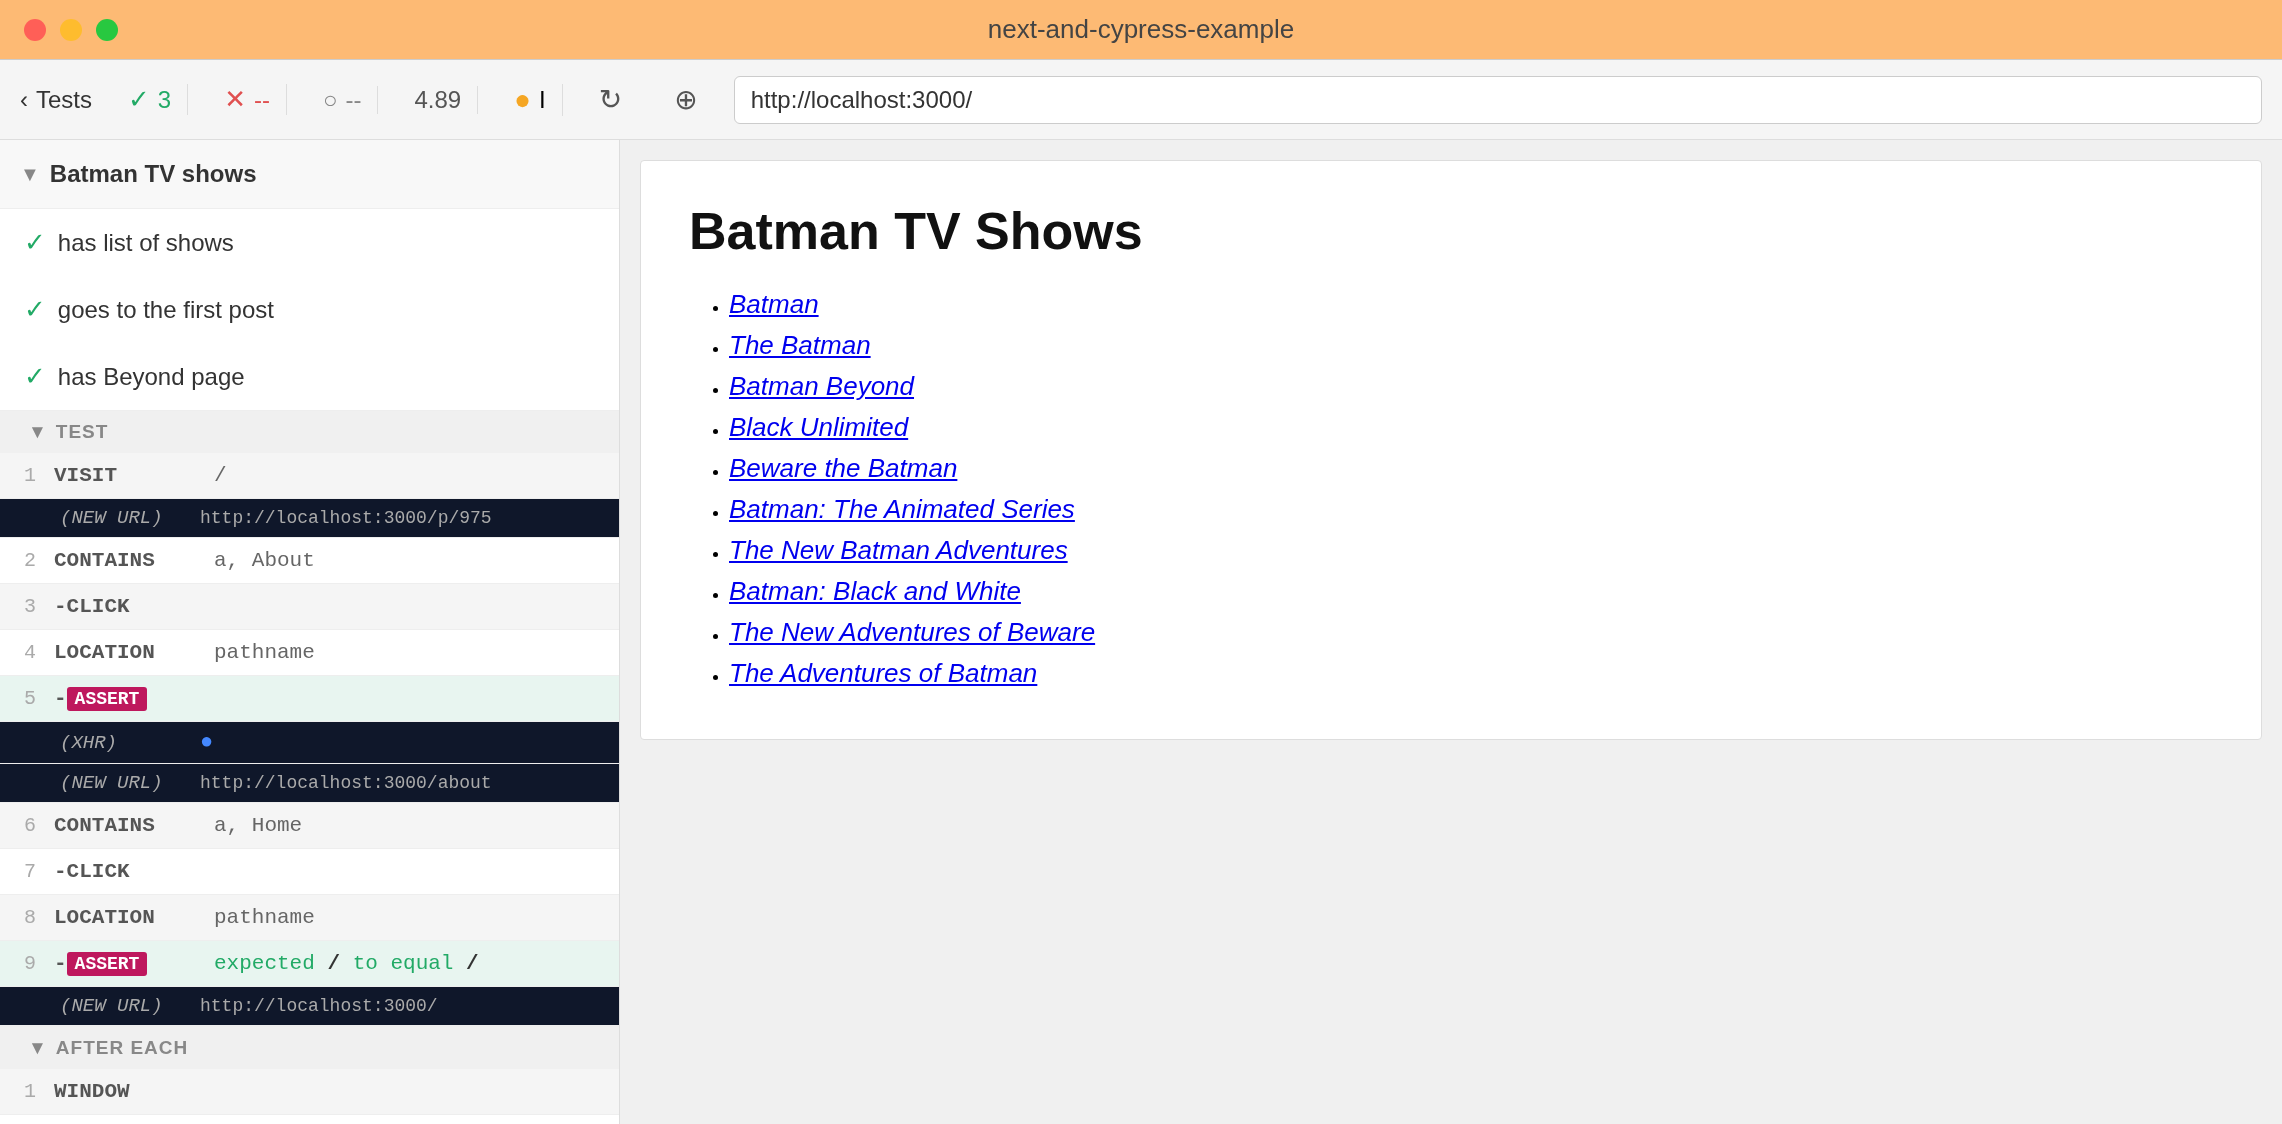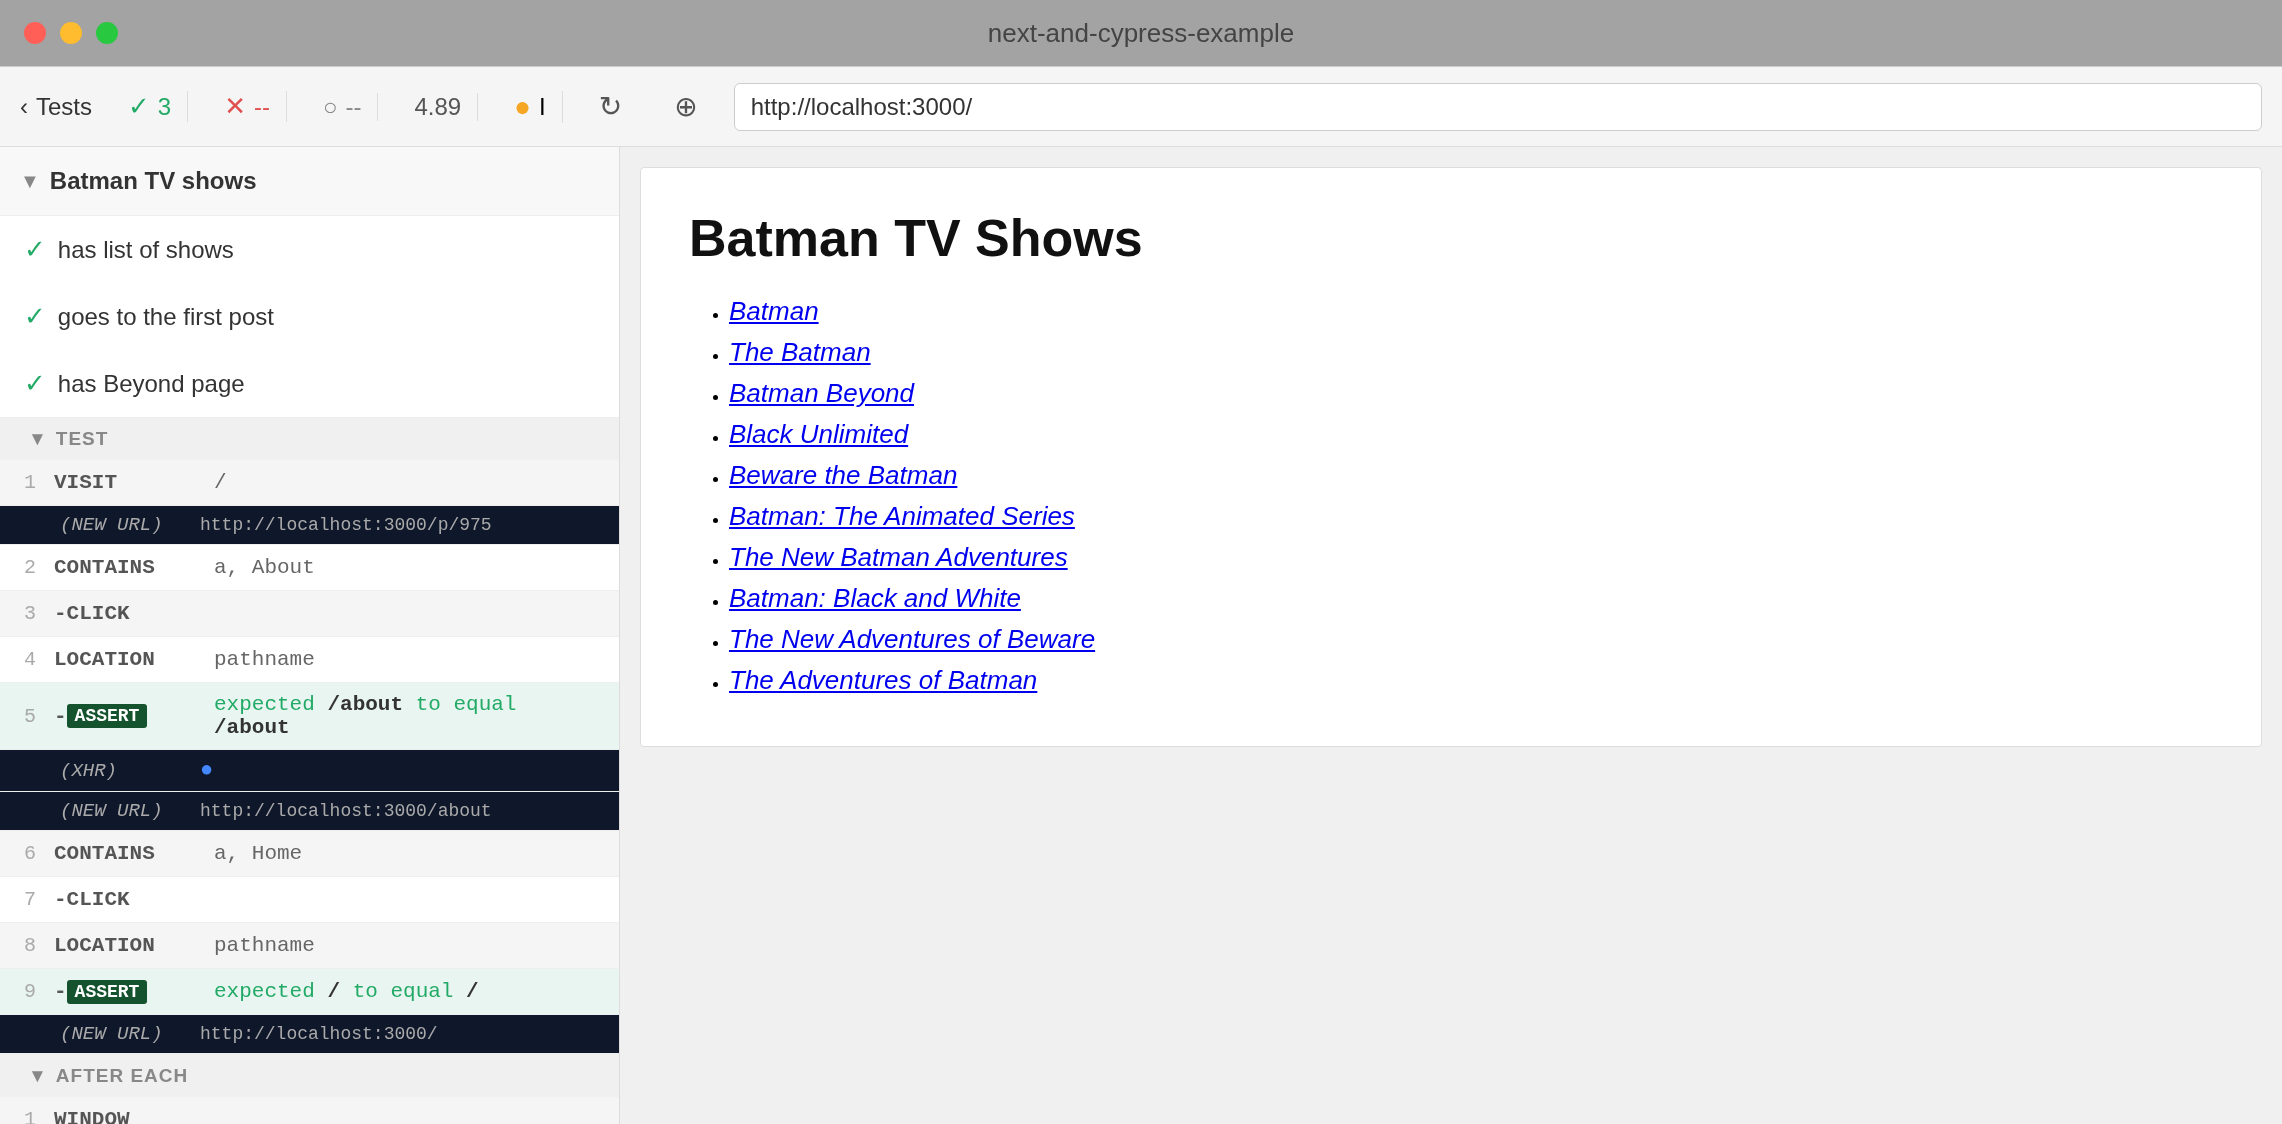--- a/index.html
+++ b/index.html
@@ -1,21 +1,21 @@
 <!DOCTYPE html>
 <html><head>
   <meta charset="utf-8">
   <style>
     * { margin: 0; padding: 0; box-sizing: border-box; }
     body { font-family: -apple-system, BlinkMacSystemFont, 'Segoe UI', sans-serif; background: #e8e8e8; width: 2282px; height: 1124px; overflow: hidden; }
 
     
     .titlebar {
-      background: #a3a3a3;
-      height: 67px;
+      background: #fdba74;
+      height: 60px;
       display: flex;
       align-items: center;
       justify-content: center;
       position: relative;
       border-bottom: 1px solid #ccc;
     }
     .titlebar-title {
       font-size: 26px;
       color: #444;
       font-weight: 500;
@@ -180,21 +180,21 @@
       flex-shrink: 0;
     }
     .cmd-args {
       color: #666;
       font-size: 21px;
     }
     .cmd-args .kw-green { color: #22aa66; }
     .cmd-args .kw-dark { color: #333; font-weight: 600; }
 
     .assert-badge {
-      background: #14532d;
+      background: #be185d;
       color: white;
       font-size: 18px;
       padding: 2px 8px;
       border-radius: 3px;
       font-weight: 600;
       margin-right: 8px;
     }
 
     .sub-row {
       display: flex;
@@ -372,26 +372,20 @@
       <div class="code-row odd">
         <span class="line-num">4</span>
         <span class="cmd-name">LOCATION</span>
         <span class="cmd-args">pathname</span>
       </div>
 
       <div class="code-row highlight">
         <span class="line-num">5</span>
         <span class="cmd-name" style="display:flex;align-items:center;">
           -<span class="assert-badge">ASSERT</span>
-        </span>
-        <span class="cmd-args">
-          <span class="kw-green">expected</span>
-          <span class="kw-dark"> /about </span>
-          <span class="kw-green">to equal</span>
-          <span class="kw-dark"> /about</span>
         </span>
       </div>
       <div class="sub-row">
         <span class="sub-label">(XHR)</span>
         <span class="xhr-dot">●</span>
       </div>
       <div class="sub-row">
         <span class="sub-label">(NEW URL)</span>
         <span class="sub-value">http://localhost:3000/about</span>
       </div>

